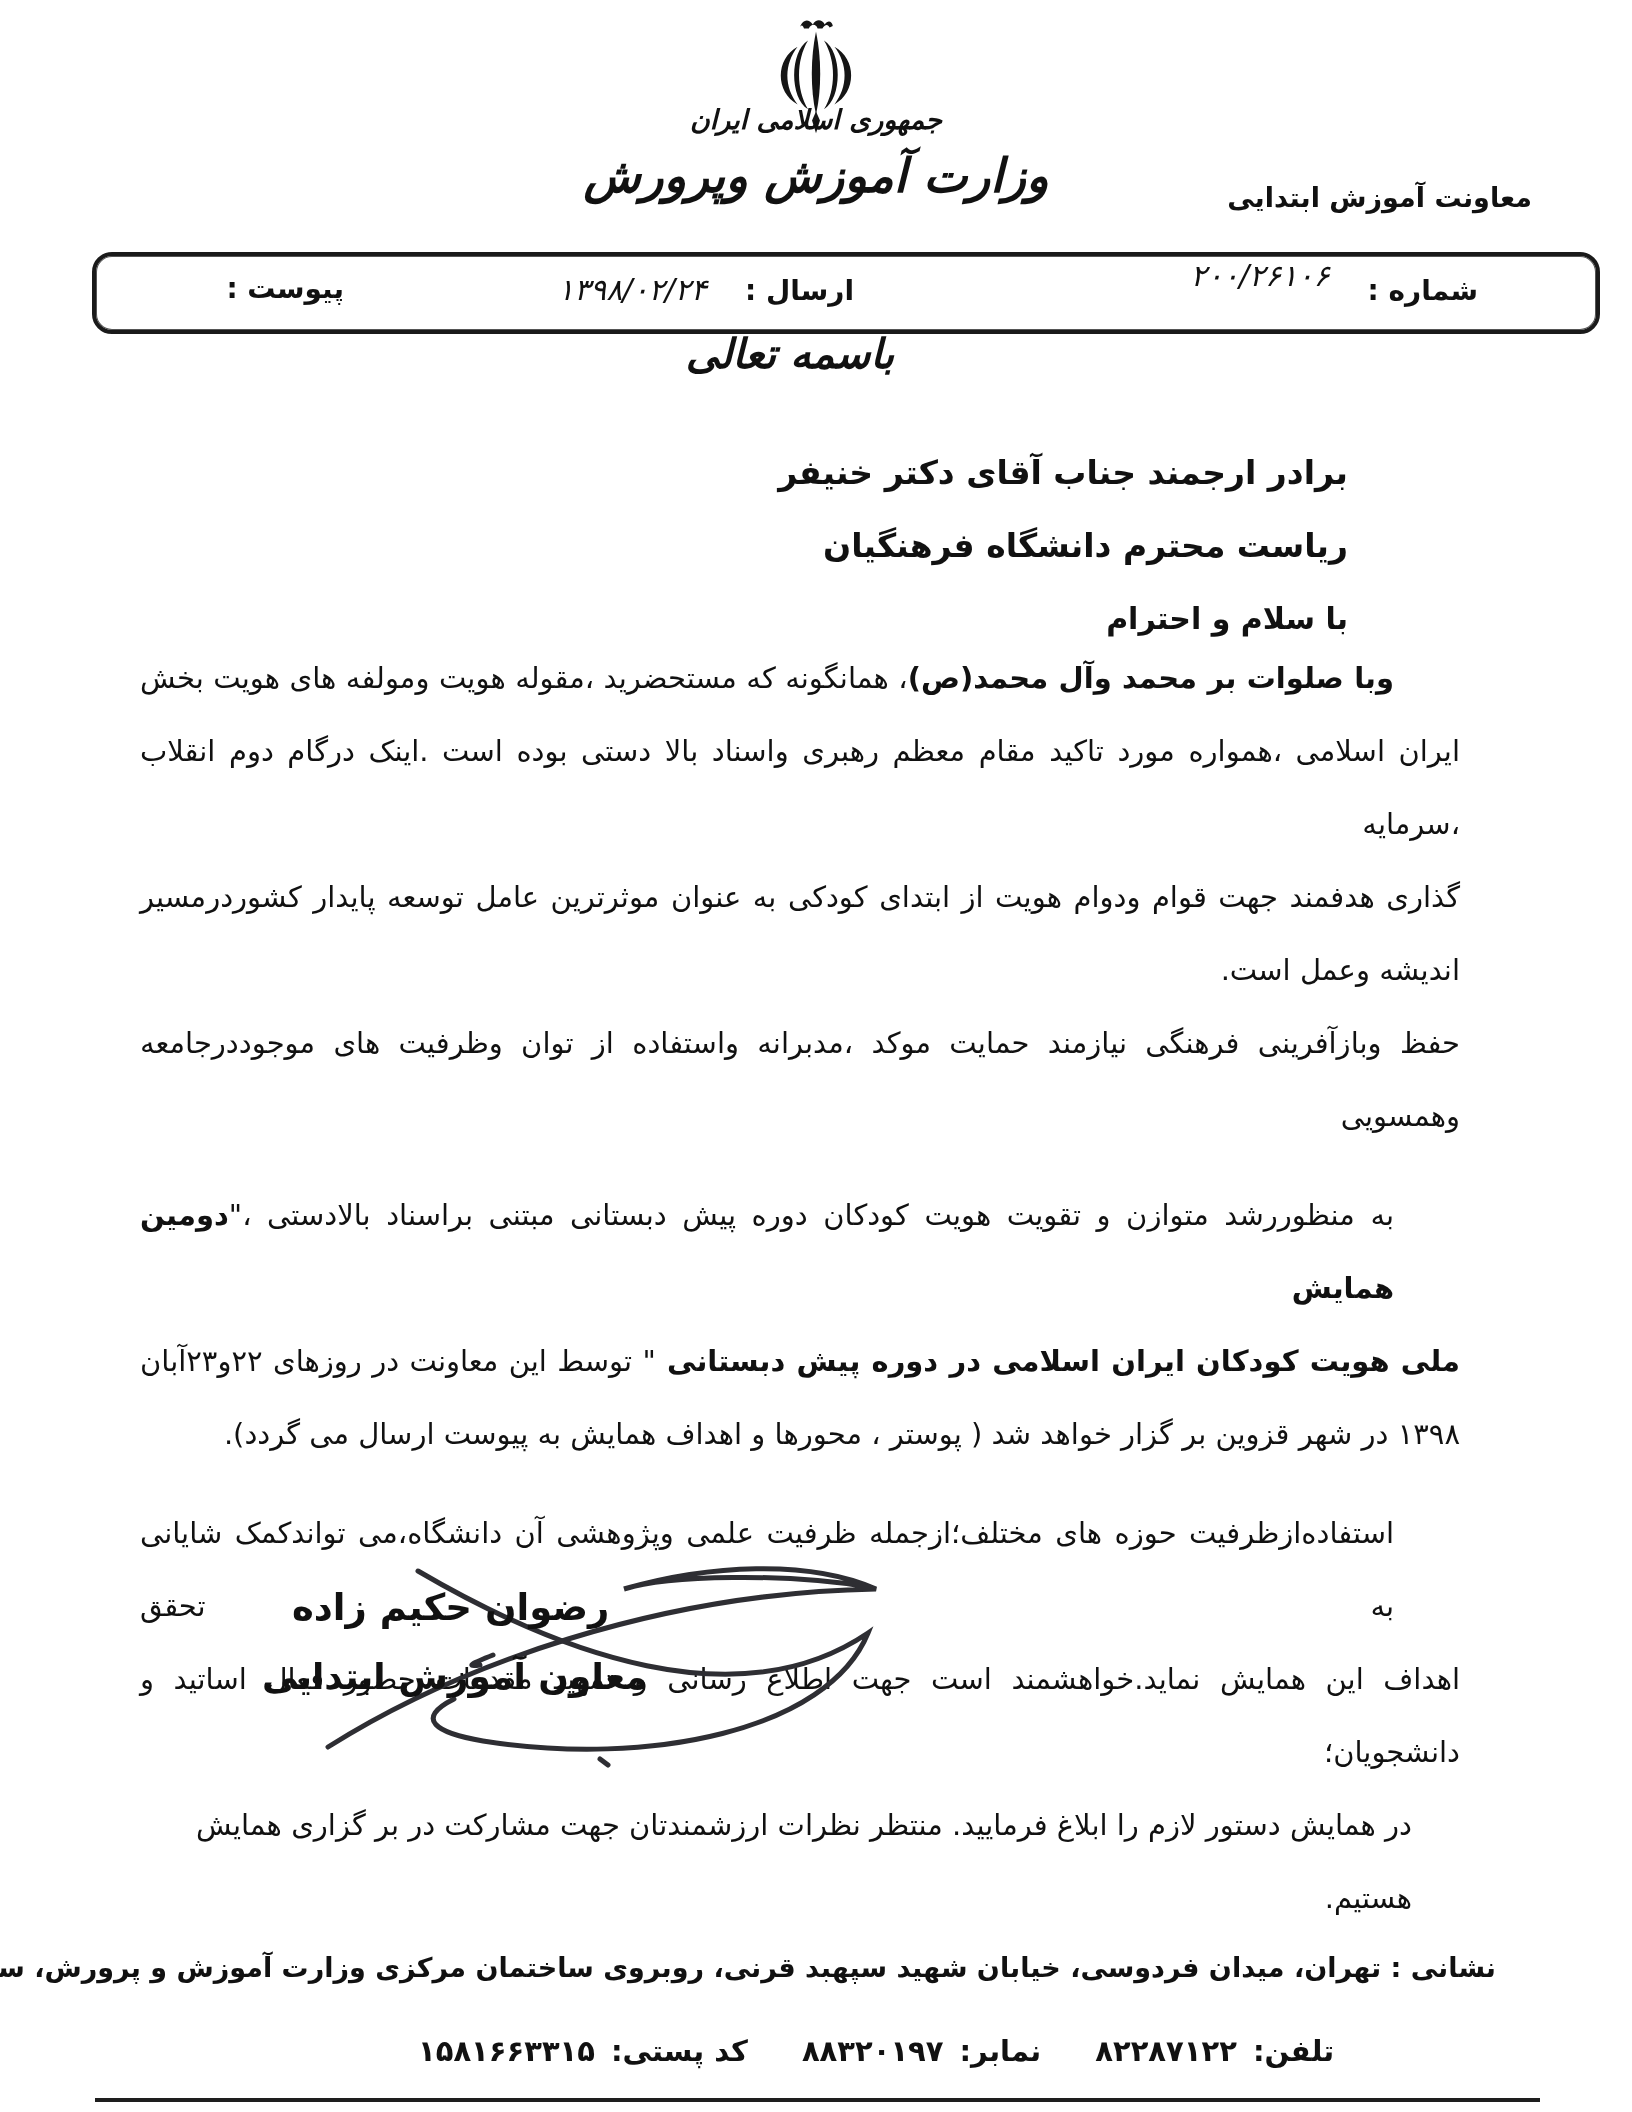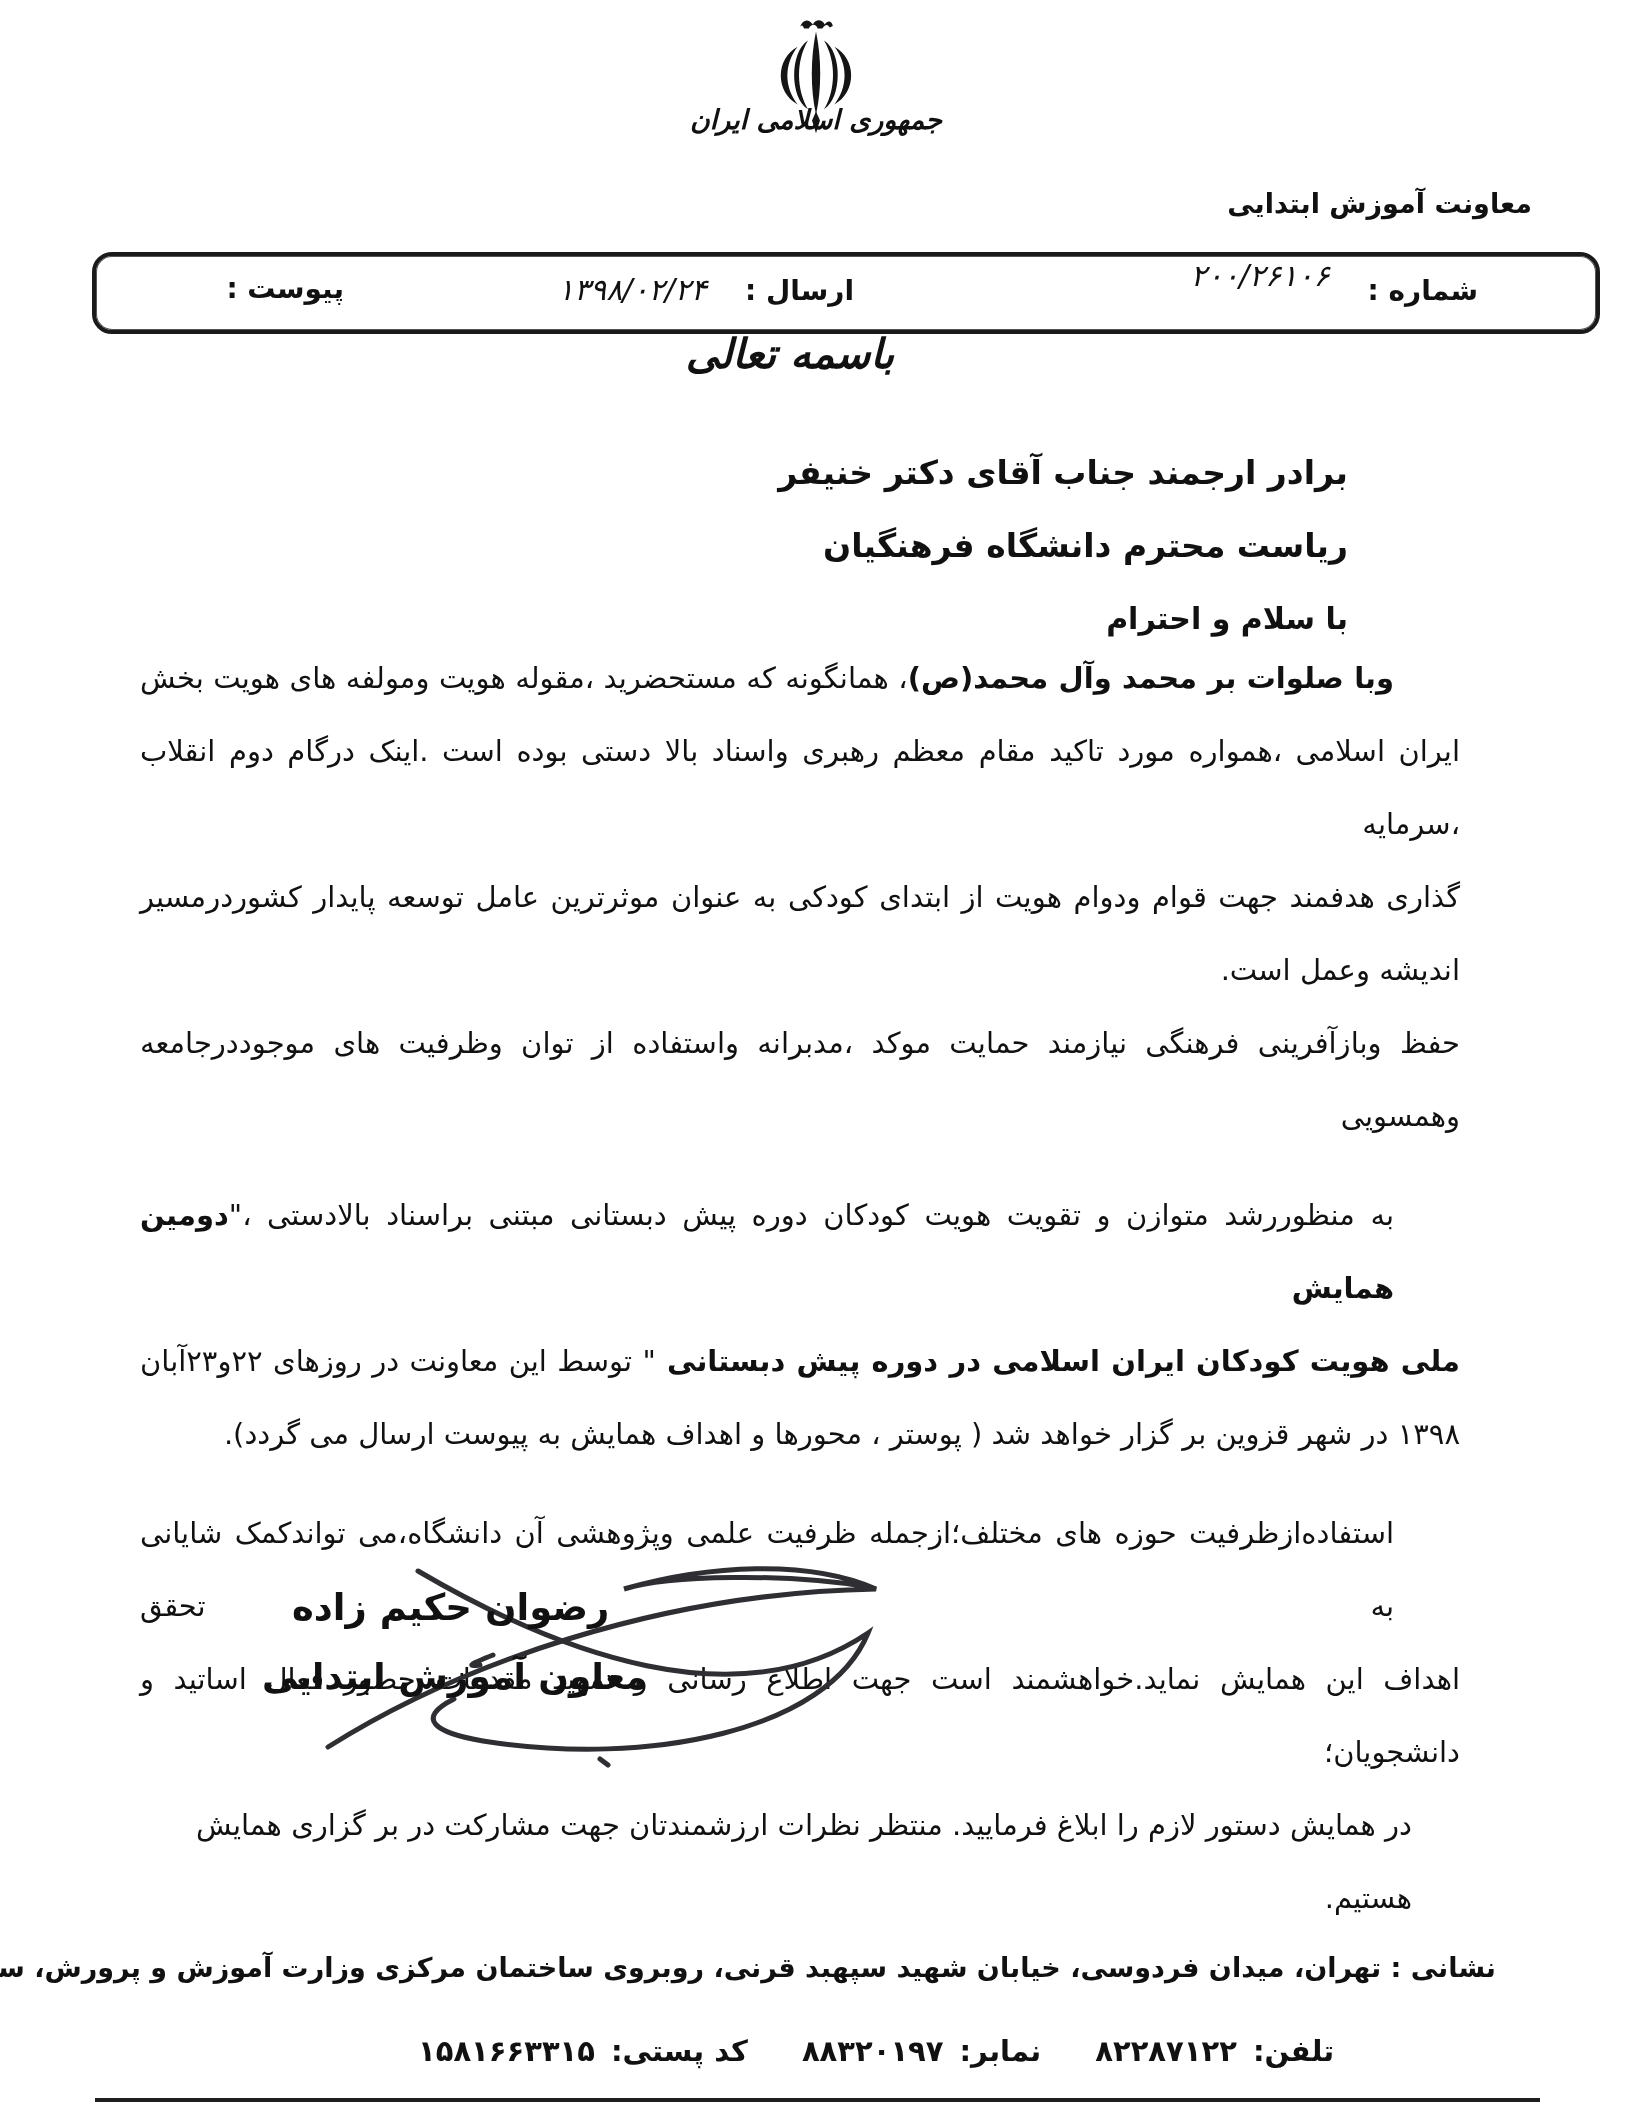--- a/index.html
+++ b/index.html
@@ -18,21 +18,21 @@
   .cal{font-style:italic;font-weight:bold;}
   .republic-title{
     position:absolute;top:104px;left:0;right:0;
     text-align:center;font-size:27px;letter-spacing:1px;
   }
   .ministry-title{
     position:absolute;top:148px;left:0;right:0;
     text-align:center;font-size:47px;letter-spacing:2px;
   }
   .department{
-    position:absolute;top:188px;right:100px;
+    position:absolute;top:182px;right:100px;
     font-size:27px;font-weight:bold;text-align:center;
   }
   
   .refbox{
     position:absolute;top:252px;left:92px;width:1500px;height:74px;
     border:4px solid #1a1a1a;border-radius:20px;
     box-shadow:0 0 0 1px #555 inset;
   }
   .refgrp{position:absolute;top:16px;display:flex;align-items:baseline;gap:38px;}
   .refgrp .lbl{font-size:28px;font-weight:bold;white-space:nowrap;}
@@ -99,20 +99,21 @@
         <path d="M50,33 C35,58 35,94 50,119 C27,105 27,47 50,33 Z"></path>
         <path d="M70,33 C85,58 85,94 70,119 C93,105 93,47 70,33 Z"></path>
 
         <path d="M37,41 C20,63 20,91 37,113 C9,98 9,56 37,41 Z"></path>
         <path d="M83,41 C100,63 100,91 83,113 C111,98 111,56 83,41 Z"></path>
       </g>
     </svg>
   </div>
 
   <div class="republic-title cal">جمهوری اسلامی ایران</div>
+  <div class="ministry-title cal">وزارت آموزش وپرورش</div>
   <div class="department">معاونت آموزش ابتدایی</div>
 
   <div class="refbox">
     <div class="refgrp grp-number">
       <span class="lbl">شماره :</span>
       <span class="val">۲۰۰/۲۶۱۰۶</span>
     </div>
     <div class="refgrp grp-date">
       <span class="lbl">ارسال :</span>
       <span class="val">۱۳۹۸/۰۲/۲۴</span>

